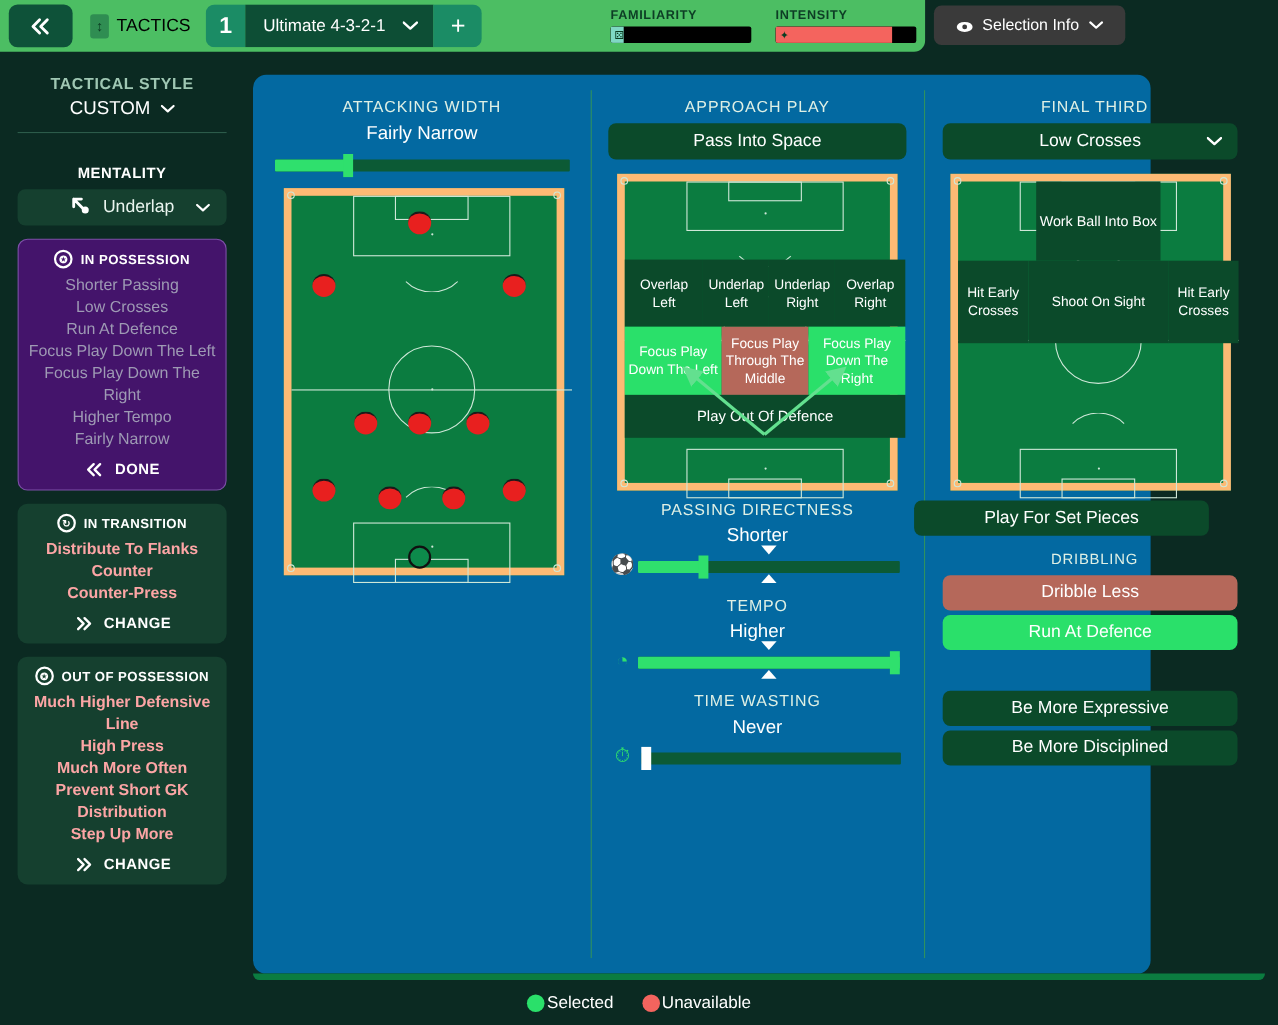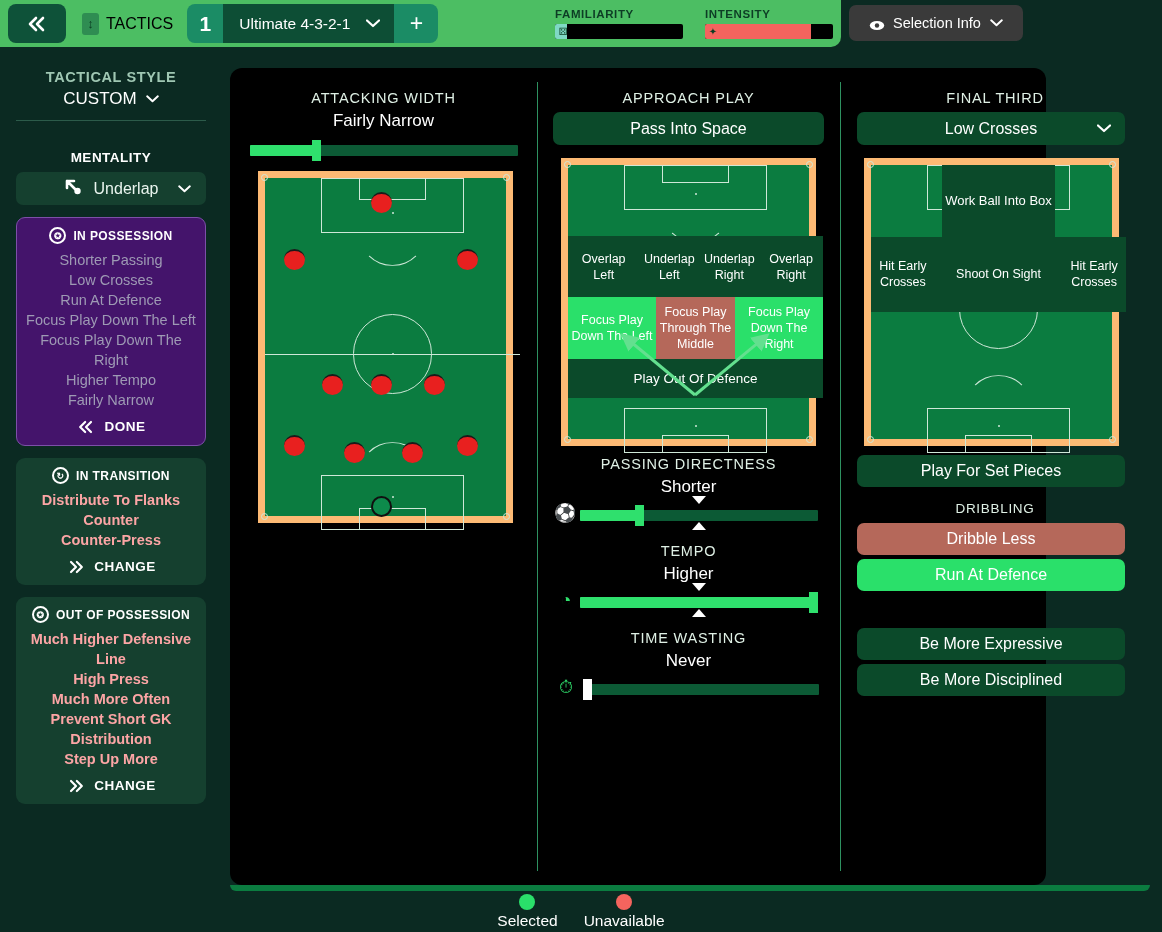--- a/index.html
+++ b/index.html
@@ -96,21 +96,21 @@
   .phase-item { color: #9e9ab4; font-size: 14.5px; line-height: 20px; }
   .phase-card:not(.active) .phase-item { color: #fca5a5; font-weight: bold; }
   .phase-action {
     display:flex; align-items:center; justify-content:center; gap:8px;
     color:#ffffff; font-size:13.5px; font-weight:bold; margin-top: 9px; letter-spacing:.5px; cursor:pointer;
   }
 
   
   .main {
     position: absolute; left: 230px; top: 68px; width: 816px; height: 817px;
-    background: #000000; border-radius: 12px;
+    background: #0369a1; border-radius: 12px;
   }
   .vdiv { position:absolute; top: 14px; width: 1px; height: 789px; background: #2e9160; }
   .col-title { text-align:center; color:#dff0e5; font-size:14.5px; letter-spacing:.8px; }
   .col-sub { text-align:center; color:#ffffff; font-size:17px; margin-top:2px;}
 
   
   .pitch { position:absolute; background:#0b7c40; border:7px solid #fdba74; }
   .pline { position:absolute; background:#cfe8d8; }
   .pbox { position:absolute; border:1px solid #cfe8d8; }
   .pcirc { position:absolute; border:1px solid #cfe8d8; border-radius:50%; }
@@ -150,21 +150,21 @@
   .btn-wide.dark { background:#0b4a2a; }
   .btn-wide.sel { background:#2ae06a; }
   .btn-wide.unav { background:#b5685a; }
   .sec-label { position:absolute; width:100%; text-align:center; color:#dff0e5; font-size:13.5px; letter-spacing:.7px;}
 
   
   .legend {
     position:absolute; left:0; top:892px; width:1162px; height:40px;
     display:flex; align-items:center; justify-content:center; gap:26px;
   }
-  .lg-item { display:flex; align-items:center; gap:2px; color:#ffffff; font-size:15.5px;flex-direction:column;}
+  .lg-item { display:flex; align-items:center; gap:2px; color:#ffffff; font-size:15.5px;}
   .lg-dot { width:16px;height:16px;border-radius:50%;}
   .bottom-strip { position:absolute; left:230px; top:885px; width:920px; height:6px; background:#0b7c40; border-bottom-left-radius:12px;border-bottom-right-radius:12px;}
 </style>
 </head>
 <body>
 
 <div id="app">
 
   <div class="header">
     <div class="back-btn">
@@ -448,21 +448,21 @@
           <span>Hit Early Crosses</span>
         </div>
         <div class="zone dark" style="left:63.75px;top:72px;width:127.5px;height:74.88px;font-size:12.5px">
           <span>Shoot On Sight</span>
         </div>
         <div class="zone dark" style="left:191.25px;top:72px;width:63.75px;height:74.88px;font-size:12.5px">
           <span>Hit Early Crosses</span>
         </div>
       </div>
 
-    <div class="btn-wide dark" style="left:627px;top:387px;width:268px;height:32px">Play For Set Pieces</div>
+    <div class="btn-wide dark" style="left:601px;top:387px;width:268px;height:32px">Play For Set Pieces</div>
 
     <div class="sec-label" style="left:610px;top:433px;width:310px">DRIBBLING</div>
     <div id="dribbling-opts"></div>
 
     <div id="creative-opts"></div>
   <div class="slider-wrap" style="left:350px;top:433px;width:238px;height:28px;position:absolute">
         <div class="s-track" style="left:0;top:9px;width:238px"></div>
         <div class="s-fill" style="left:0;top:9px;width:59.5px"></div>
         <div class="s-knob" style="left:54.5px;top:4px"></div>
         <div class="s-marker-dn" style="left:112px;top:-5px"></div>

